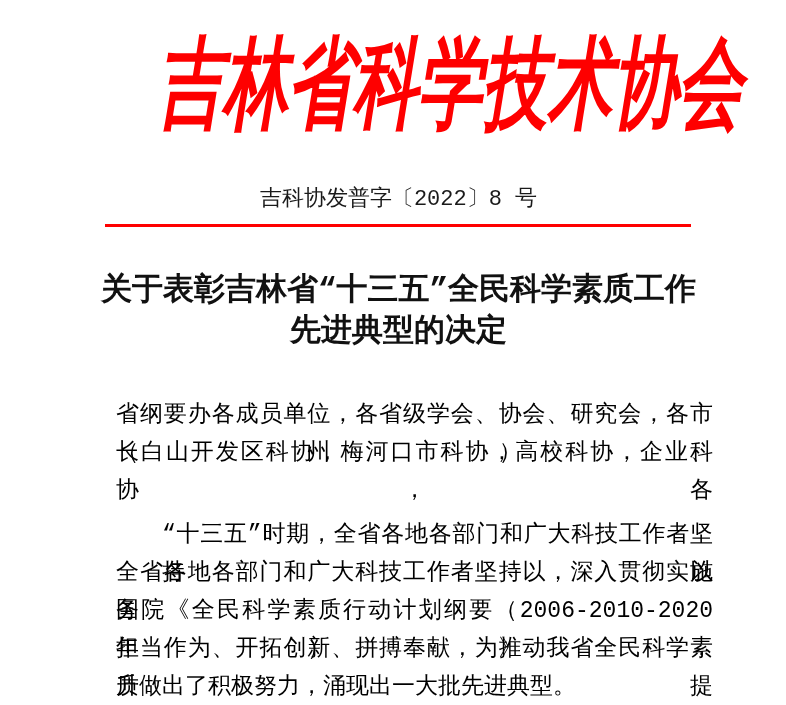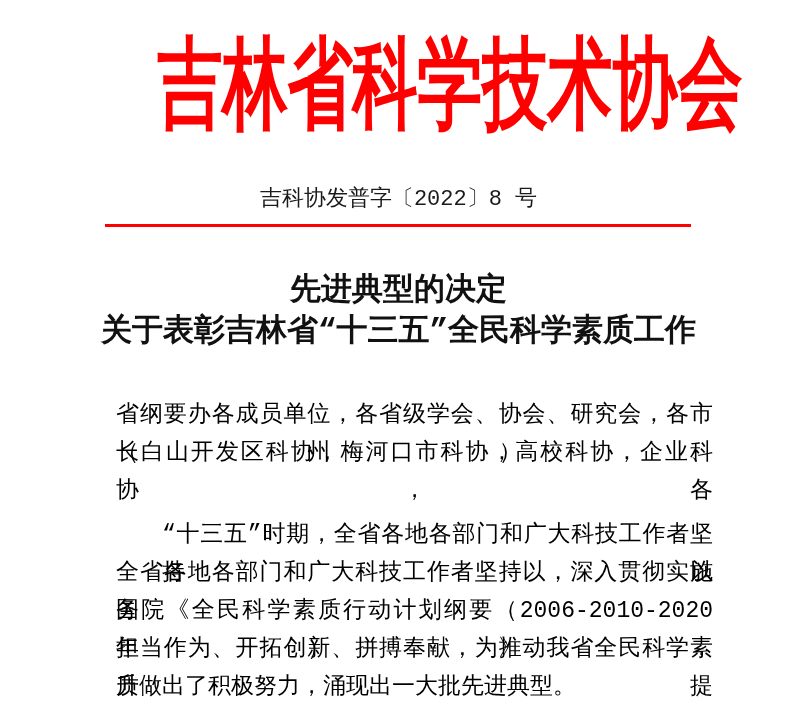--- a/index.html
+++ b/index.html
@@ -26,20 +26,21 @@
   
   .org-title {
     position: absolute;
     top: 30px;
     left: 0;
     width: 100%;
     text-align: right;
     line-height: 110px;
     height: 110px;
     white-space: nowrap;
+    font-style: italic;
   }
   .org-title-inner {
     display: inline-block;
     font-size: 100px;
     font-weight: bold;
     color: #fe0000;
     transform: scaleX(0.65);
     transform-origin: center;
     letter-spacing: 0;
   }
@@ -111,22 +112,22 @@
     <span class="org-title-inner">吉林省科学技术协会</span>
   </div>
 
   <div class="content">
 
     <div class="doc-number">吉科协发普字〔2022〕8 号</div>
 
     <div class="red-divider"></div>
 
     <div class="heading">
+      <div class="heading-line">关于表彰吉林省“十三五”全民科学素质工作</div>
       <div class="heading-line">先进典型的决定</div>
-      <div class="heading-line">关于表彰吉林省“十三五”全民科学素质工作</div>
     </div>
 
     <div class="body-block">
       <div class="body-line just">省纲要办各成员单位，各省级学会、协会、研究会，各市（州）、</div>
       <div class="body-line just">长白山开发区科协，梅河口市科协，高校科协，企业科协，各</div>
       <div class="body-line just indent">“十三五”时期，全省各地各部门和广大科技工作者坚持以</div>
       <div class="body-line just">全省各地各部门和广大科技工作者坚持以，深入贯彻实施国</div>
       <div class="body-line just">务院《全民科学素质行动计划纲要（2006-2010-2020 年）》，</div>
       <div class="body-line just">担当作为、开拓创新、拼搏奉献，为推动我省全民科学素质提</div>
       <div class="body-line">升做出了积极努力，涌现出一大批先进典型。</div>

